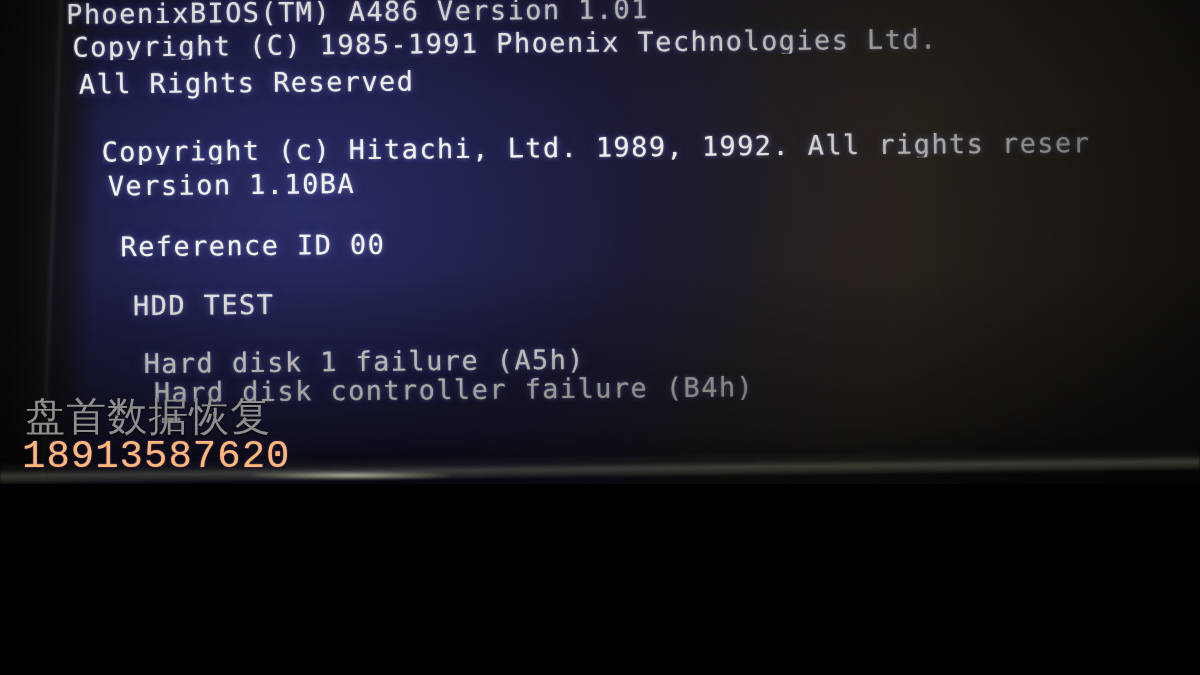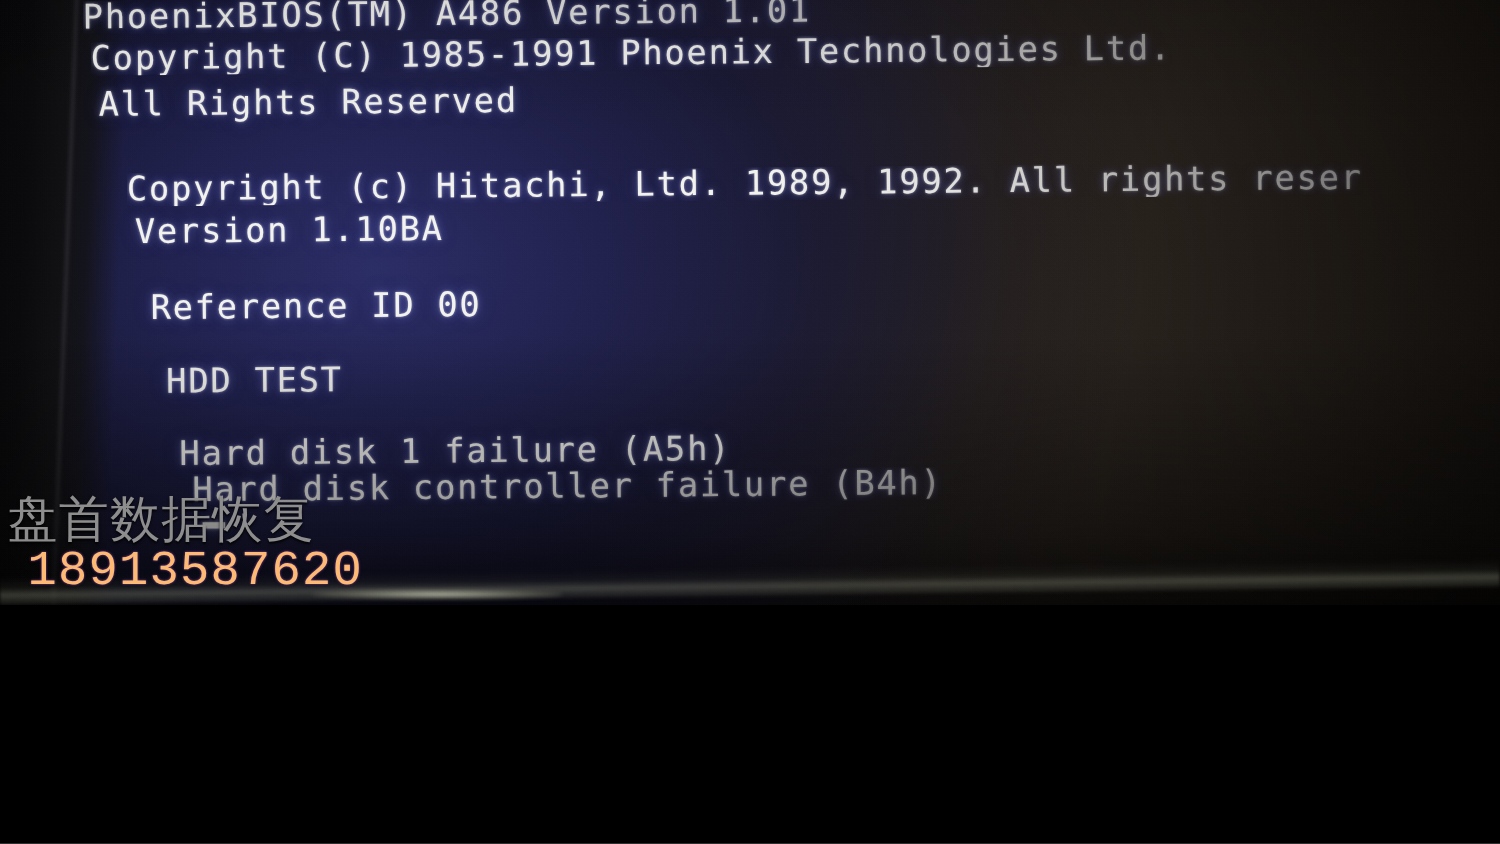--- a/index.html
+++ b/index.html
@@ -9,20 +9,21 @@
     background: #000;
   }
 
   #photo {
     position: relative;
     width: 1200px;
     height: 484px;
     overflow: hidden;
     background: #07070a;
     font-family: "DejaVu Sans Mono", "Liberation Mono", monospace;
+    text-align: center;
   }
 
   
   .crt-surface {
     position: absolute;
     inset: 0;
     
     background:
       radial-gradient(ellipse 620px 430px at 300px 215px,
         rgba(44,46,104,0.95) 0%,

